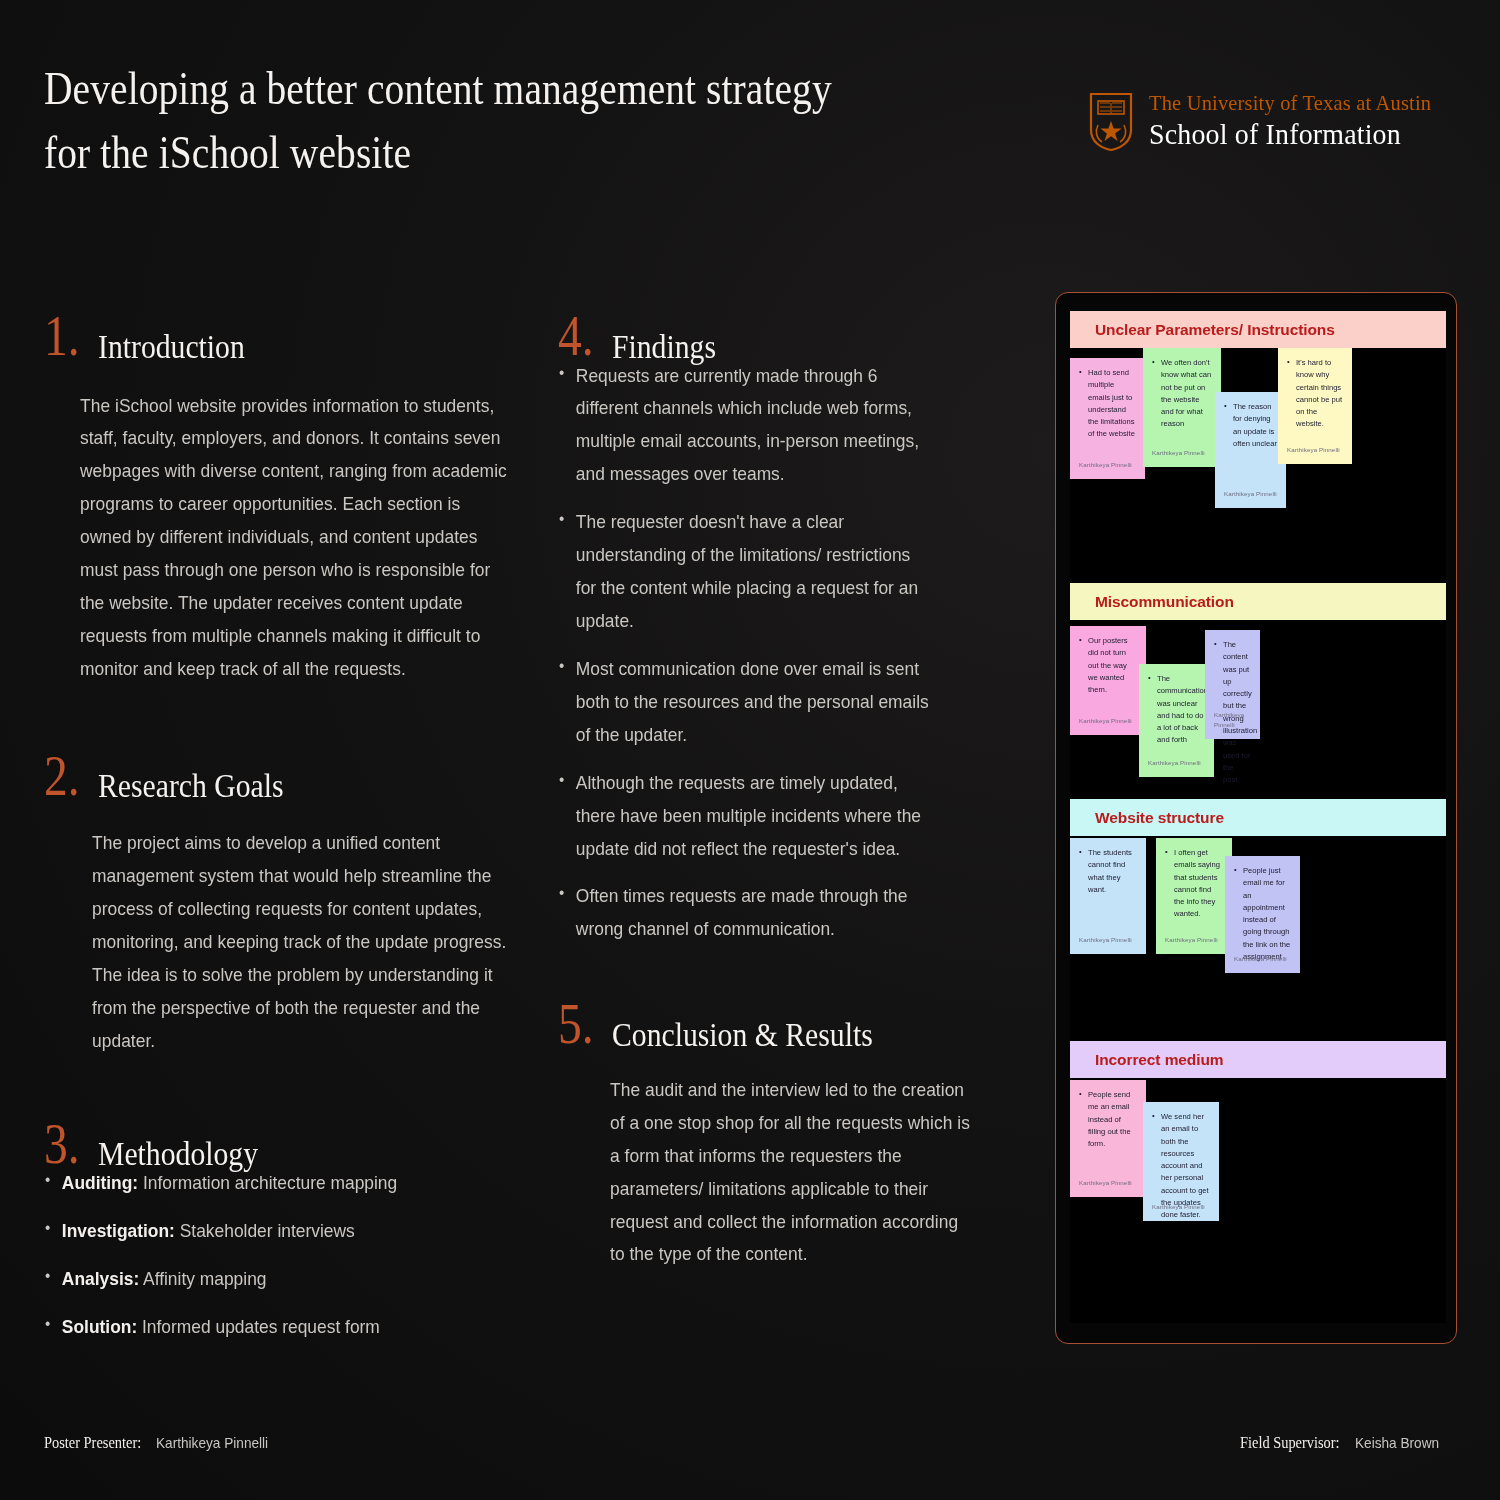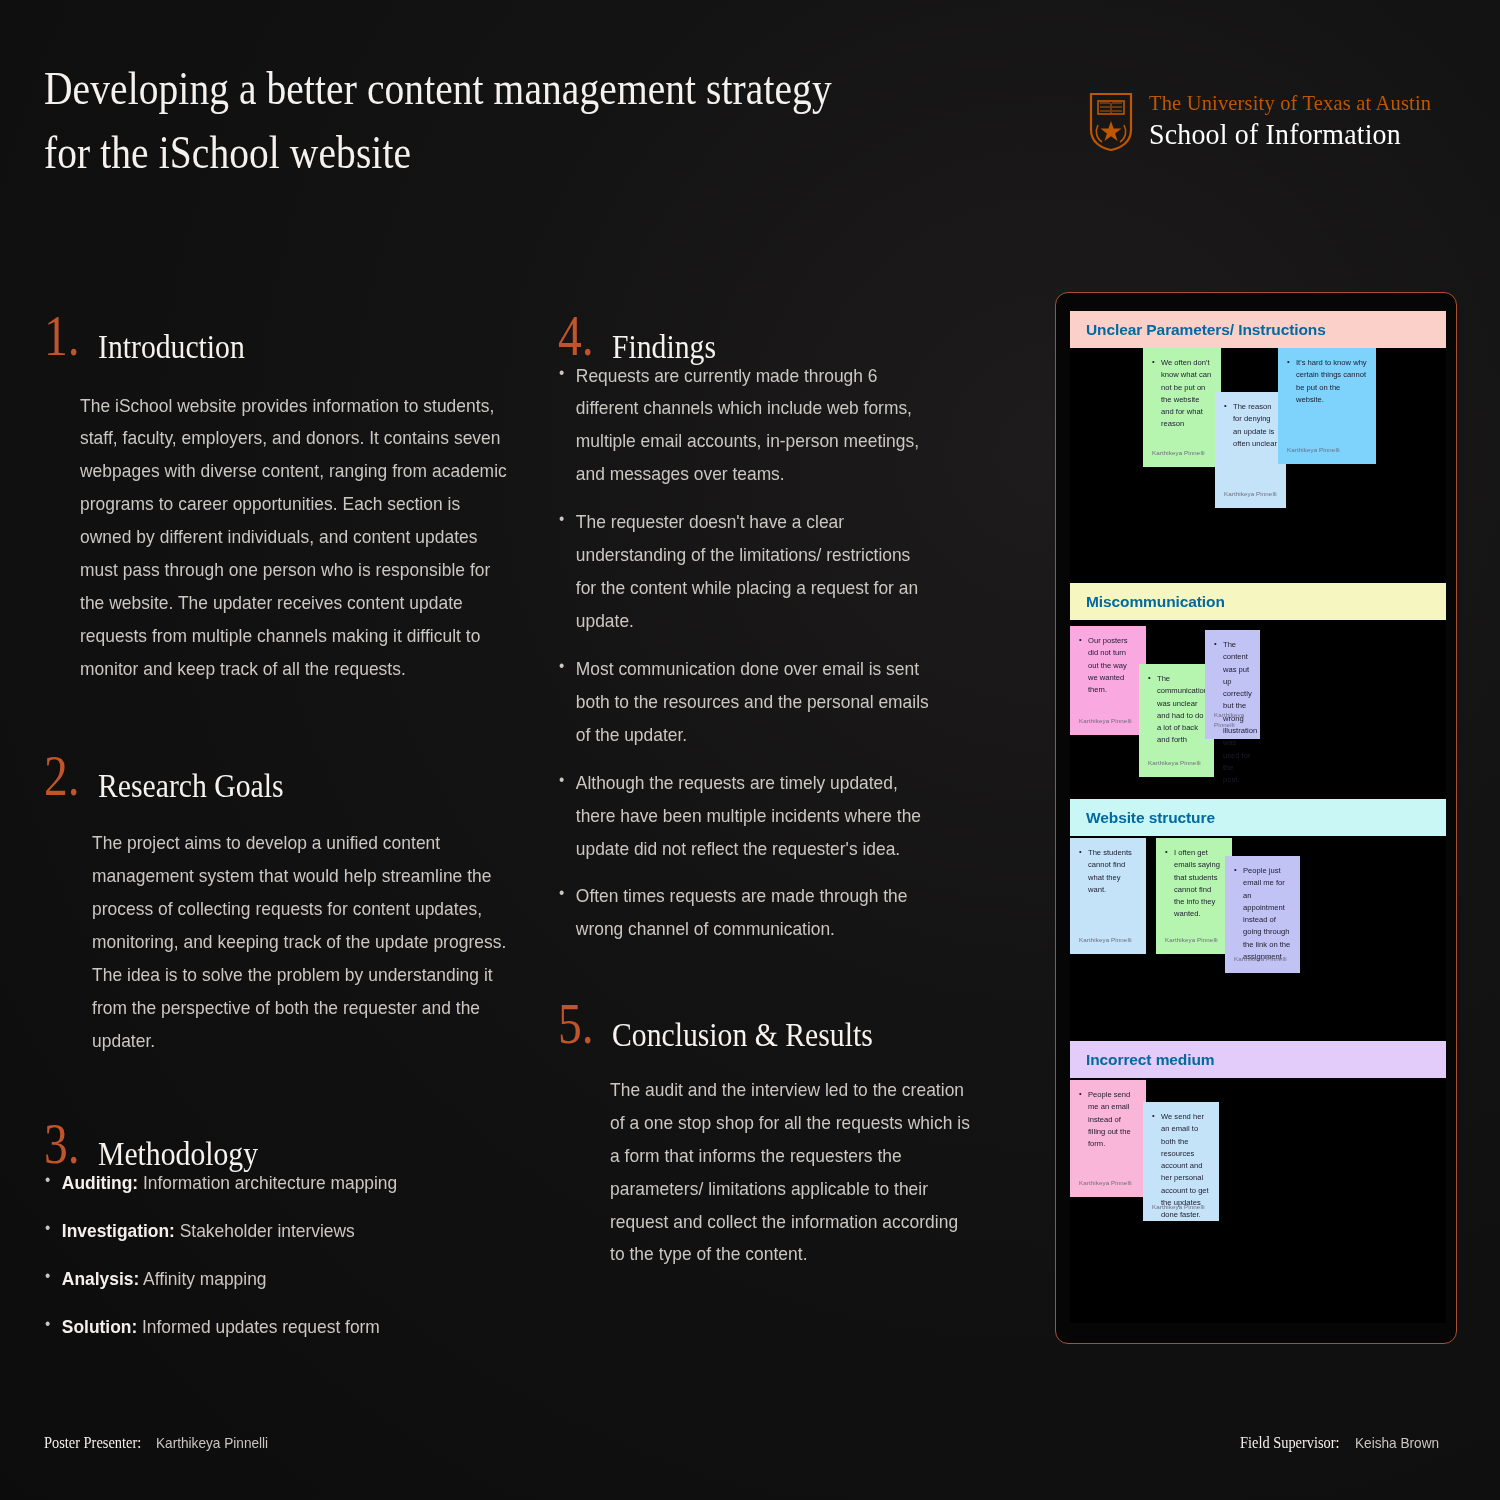--- a/index.html
+++ b/index.html
@@ -82,22 +82,22 @@
   
   #panel{
     position:absolute;left:1055px;top:292px;width:400px;height:1050px;
     border:1.6px solid #a8512f;border-radius:13px;
     background:#070606;
     overflow:hidden;
   }
   #board{position:absolute;left:14px;top:18px;width:376px;height:1012px;background:#000;}
   .grp{position:absolute;left:0;width:376px;}
   .grp-hd{
-    height:37px;display:flex;align-items:center;padding-left:16px;
-    font-size:15.5px;font-weight:700;color:#0369a1;letter-spacing:-.1px;
+    height:37px;display:flex;align-items:center;padding-left:25px;
+    font-size:15.5px;font-weight:700;color:#b91c1c;letter-spacing:-.1px;
   }
   .notes{position:relative;}
   .note{
     position:absolute;
     padding:9px 9px 4px 9px;
     box-sizing:border-box;
     font-size:7.6px;line-height:1.62;color:#1d1b2e;
   }
   .note .txt{position:relative;padding-left:9px;}
   .note .txt:before{content:"•";position:absolute;left:0;top:-1px;}
@@ -183,29 +183,33 @@
       <span class="sec-title">Conclusion &amp; Results</span>
     </div>
     <div class="body-txt s5-body">The audit and the interview led to the creation of a one stop shop for all the requests which is a form that informs the requesters the parameters/ limitations applicable to their request and collect the information according to the type of the content.</div>
   </div>
 
   <div id="panel">
     <div id="board">
         <div class="grp" style="top: 0px;">
           <div class="grp-hd" style="background: rgb(251, 208, 200);">Unclear Parameters/ Instructions</div>
           <div class="notes" style="height: 200px;">
+            <div class="note" style="background: rgb(246, 179, 226); left: 0px; top: 10px; width: 75px; height: 121px; z-index: 1;">
+              <div class="txt">Had to send multiple emails just to understand the limitations of the website</div>
+              <div class="author">Karthikeya Pinnelli</div>
+            </div>
             <div class="note" style="background: rgb(182, 245, 176); left: 73px; top: 0px; width: 78px; height: 119px; z-index: 2;">
               <div class="txt">We often don't know what can not be put on the website and for what reason</div>
               <div class="author">Karthikeya Pinnelli</div>
             </div>
             <div class="note" style="background: rgb(196, 227, 248); left: 145px; top: 44px; width: 71px; height: 116px; z-index: 3;">
               <div class="txt">The reason for denying an update is often unclear</div>
               <div class="author">Karthikeya Pinnelli</div>
             </div>
-            <div class="note" style="background: #7dd3fc; left: 208px; top: 0px; width: 98px; height: 116px; z-index: 4;">
+            <div class="note" style="background: #fef9c3; left: 208px; top: 0px; width: 74px; height: 116px; z-index: 4;">
               <div class="txt">It's hard to know why certain things cannot be put on the website.</div>
               <div class="author">Karthikeya Pinnelli</div>
             </div>
           </div>
         </div>
         <div class="grp" style="top: 246px;">
           <div class="grp-hd" style="background: rgb(245, 246, 192); margin-top: 26px;">Miscommunication</div>
           <div class="notes" style="height: 200px;">
             <div class="note" style="background: rgb(249, 168, 224); left: 0px; top: 6px; width: 76px; height: 109px; z-index: 1;">
               <div class="txt">Our posters did not turn out the way we wanted them.</div>

